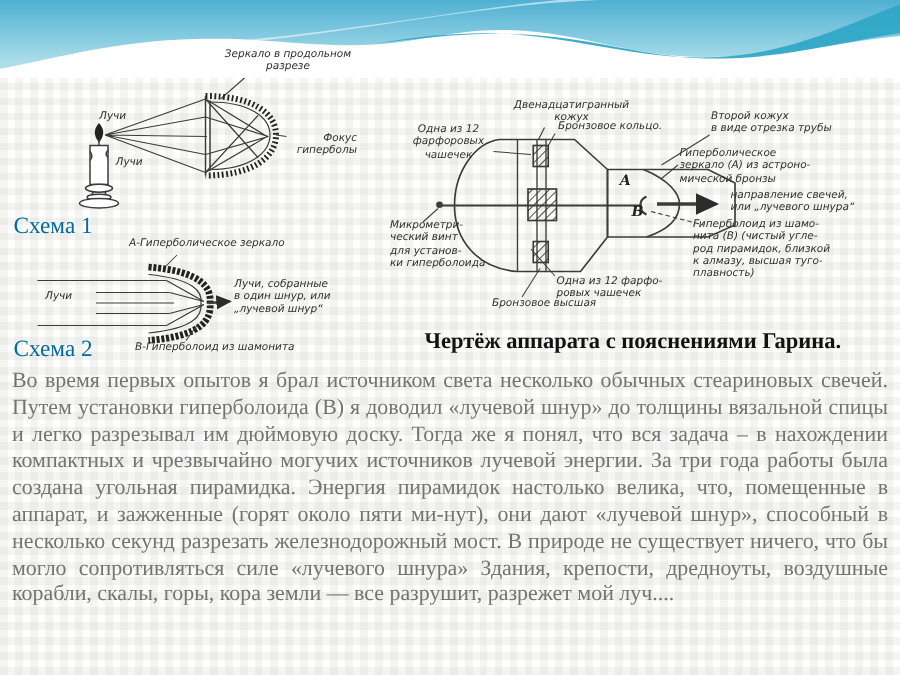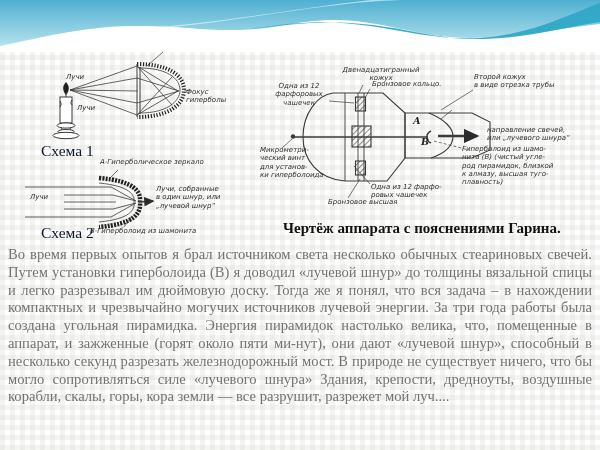--- a/index.html
+++ b/index.html
@@ -17,21 +17,21 @@
   svg.lineart{position:absolute;left:0;top:0;pointer-events:none;}
   svg.header{position:absolute;left:0;top:0;}
   .dlabel{
     position:absolute;
     font:italic 7px/1.18 "DejaVu Sans",sans-serif;
     color:#2e2e2e;white-space:pre-line;letter-spacing:0;
   }
   .schema-title{
     position:absolute;
     font:15.5px/1.1 "Liberation Serif",serif;
-    color:#0f172a;white-space:nowrap;margin-left:32px;
+    color:#0369a1;white-space:nowrap;
   }
   .letter-mark{
     position:absolute;
     font:italic bold 9.5px/1 "DejaVu Serif",serif;
     color:#222;
   }
   .caption{
     position:absolute;left:283px;top:220px;
     font:bold 15px/1.15 "Liberation Serif",serif;
     color:#121212;white-space:nowrap;text-align:center;
@@ -151,42 +151,47 @@
         <path d="M370,89 L365,98"></path>
         <path d="M473,90 L441,110"></path>
         <path d="M452,110 L441,119"></path>
         <path d="M370,184 L354,166"></path>
         <path d="M348,198 L360,179"></path>
         <path d="M282,148 L292,139"></path>
       </g>
     </g>
   </svg>
 
+  <div class="dlabel" style="left:142px;top:32px;width:100px;text-align:center">Зеркало в продольном
+разрезе</div>
   <div class="dlabel" style="left:66px;top:73px">Лучи</div>
   <div class="dlabel" style="left:77px;top:104px">Лучи</div>
-  <div class="dlabel" style="left:186px;top:88px;width:52px;text-align:left">Фокус
+  <div class="dlabel" style="left:186px;top:88px;width:52px;text-align:right">Фокус
 гиперболы</div>
   <div class="schema-title" style="left:9px;top:142px">Схема 1</div>
 
-  <div class="dlabel" style="left:100px;top:158px">А-Гиперболическое зеркало</div>
+  <div class="dlabel" style="left:86px;top:158px">А-Гиперболическое зеркало</div>
   <div class="dlabel" style="left:30px;top:193px">Лучи</div>
   <div class="dlabel" style="left:156px;top:185px">Лучи, собранные
 в один шнур, или
 „лучевой шнур“</div>
   <div class="dlabel" style="left:90px;top:227px">В-Гиперболоид из шамонита</div>
   <div class="schema-title" style="left:9px;top:224px">Схема 2</div>
 
   <div class="dlabel" style="left:268px;top:82px;width:62px;text-align:center">Одна из 12
 фарфоровых
 чашечек</div>
   <div class="dlabel" style="left:333px;top:66px;width:96px;text-align:center">Двенадцатигранный
 кожух</div>
   <div class="dlabel" style="left:372px;top:80px">Бронзовое кольцо.</div>
   <div class="dlabel" style="left:474px;top:73px">Второй кожух
 в виде отрезка трубы</div>
+  <div class="dlabel" style="left:453px;top:98px">Гиперболическое
+зеркало (А) из астроно-
+мической бронзы</div>
   <div class="dlabel" style="left:487px;top:126px">направление свечей,
 или „лучевого шнура“</div>
   <div class="dlabel" style="left:462px;top:145px">Гиперболоид из шамо-
 нита (В) (чистый угле-
 род пирамидок, близкой
 к алмазу, высшая туго-
 плавность)</div>
   <div class="dlabel" style="left:260px;top:146px">Микрометри-
 ческий винт
 для установ-

